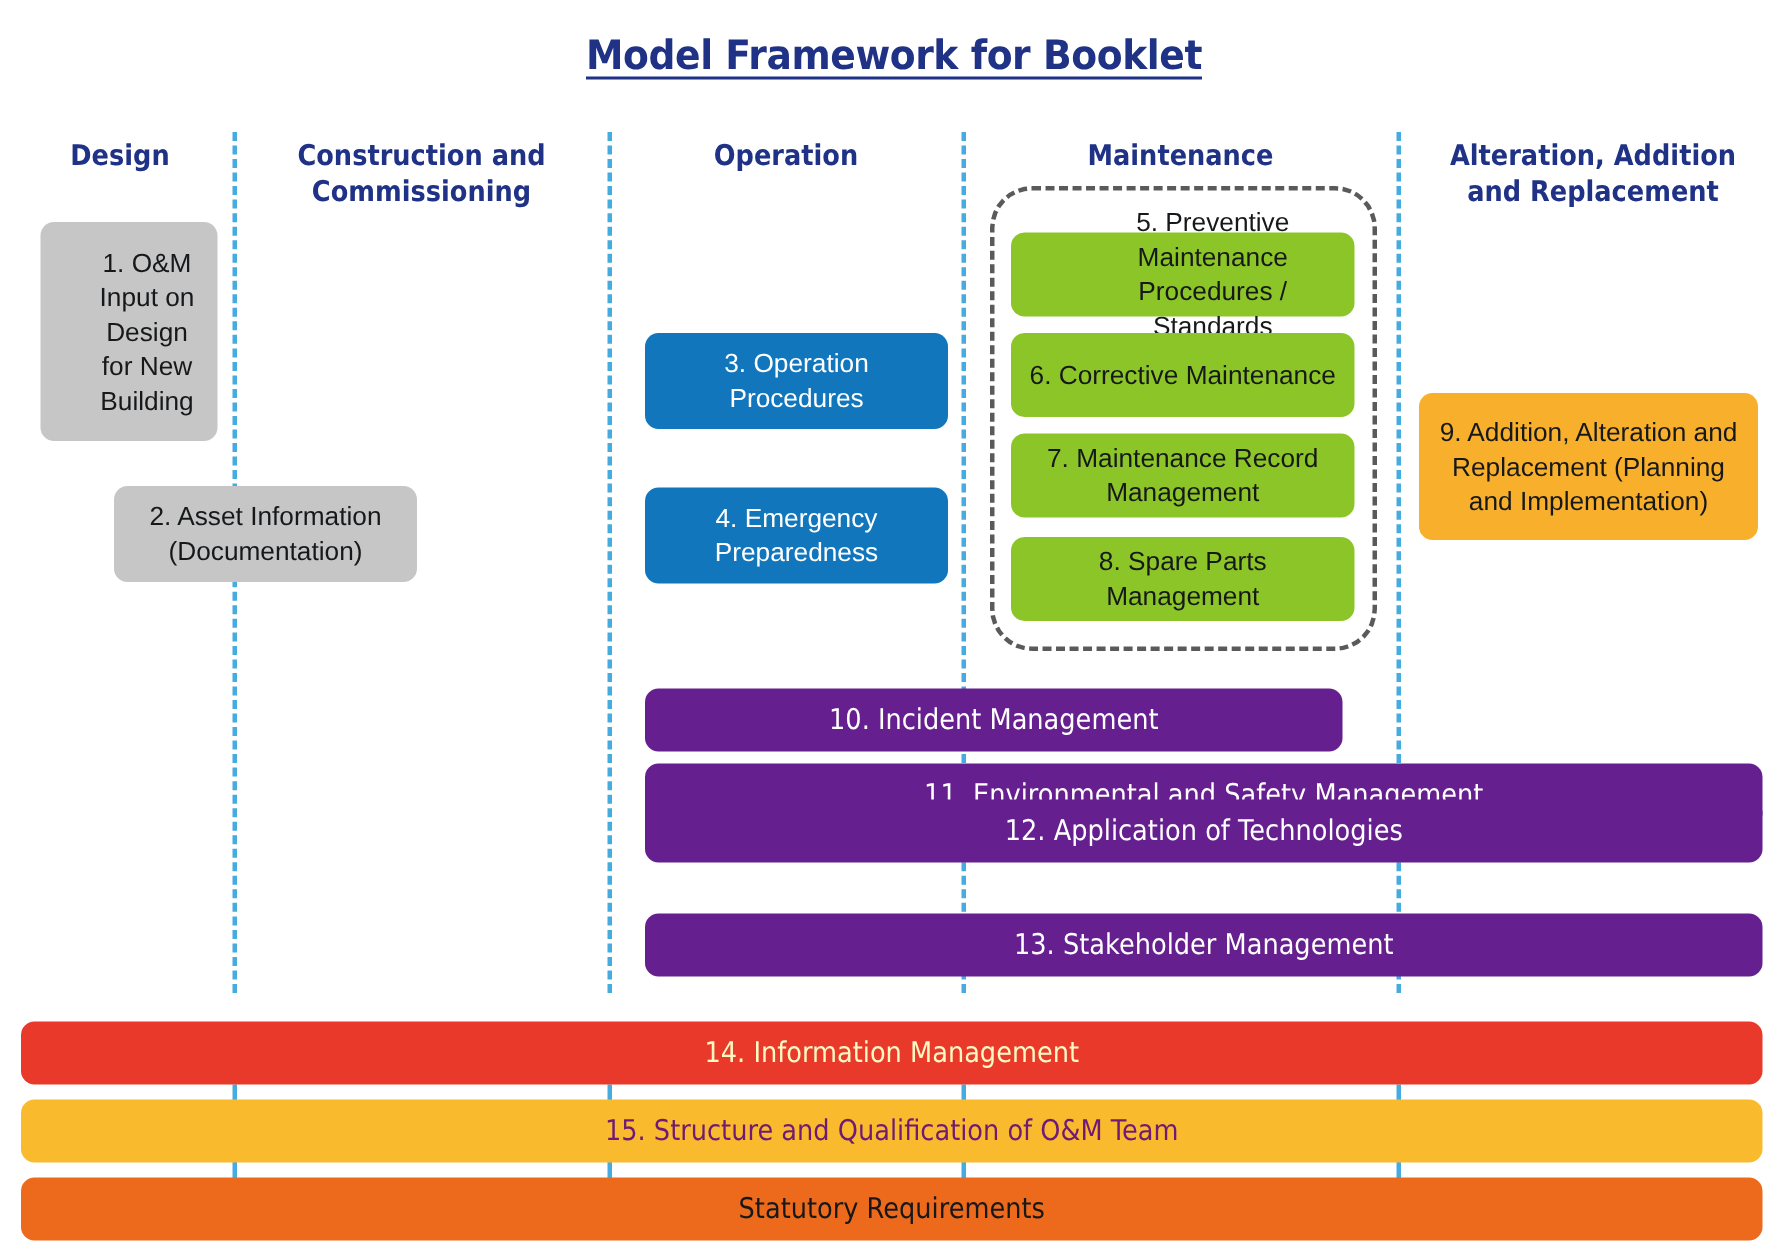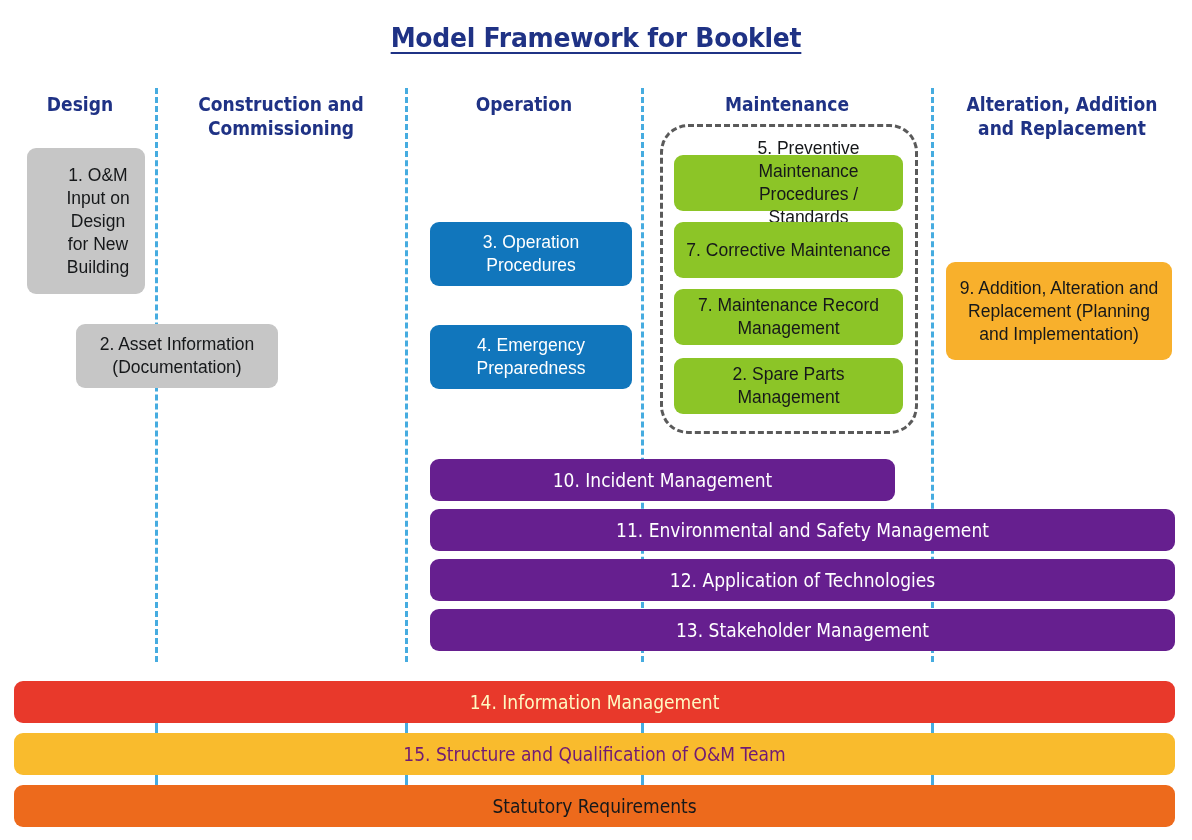--- a/index.html
+++ b/index.html
@@ -146,40 +146,40 @@
 <div class="node blue" style="left:430px; top:325px; width:202px; height:64px;">
   <span class="node-text t-blue">4. Emergency Preparedness</span>
 </div>
 
 <div id="maintenance-group" style="left:660px; top:124px; width:258px; height:310px;"></div>
 
 <div class="node green" style="left:674px; top:155px; width:229px; height:56px;padding-left:48px;">
   <span class="node-text t-green">5. Preventive Maintenance Procedures / Standards</span>
 </div>
 <div class="node green" style="left:674px; top:222px; width:229px; height:56px;">
-  <span class="node-text t-green">7. Corrective Maintenance</span>
+  <span class="node-text t-green">6. Corrective Maintenance</span>
 </div>
 <div class="node green" style="left:674px; top:289px; width:229px; height:56px;">
   <span class="node-text t-green">7. Maintenance Record Management</span>
 </div>
 <div class="node green" style="left:674px; top:358px; width:229px; height:56px;">
-  <span class="node-text t-green">2. Spare Parts Management</span>
+  <span class="node-text t-green">8. Spare Parts Management</span>
 </div>
 
 <div class="node orange" style="left:946px; top:262px; width:226px; height:98px;">
   <span class="node-text t-orange">9. Addition, Alteration and Replacement (Planning and Implementation)</span>
 </div>
 
 <div class="node purple" style="left:430px; top:459px; width:465px; height:42px;">
   <span class="node-text t-band">10. Incident Management</span>
 </div>
 <div class="node purple" style="left:430px; top:509px; width:745px; height:42px;">
   <span class="node-text t-band">11. Environmental and Safety Management</span>
 </div>
-<div class="node purple" style="left:430px; top:559px; width:745px; height:42px;text-align:center;">
+<div class="node purple" style="left:430px; top:533px; width:745px; height:42px;text-align:center;">
   <span class="node-text t-band">12. Application of Technologies</span>
 </div>
 <div class="node purple" style="left:430px; top:609px; width:745px; height:42px;">
   <span class="node-text t-band">13. Stakeholder Management</span>
 </div>
 
 <div class="node red" style="left:14px; top:681px; width:1161px; height:42px;">
   <span class="node-text t-band">14. Information Management</span>
 </div>
 <div class="node yellow" style="left:14px; top:733px; width:1161px; height:42px;">

